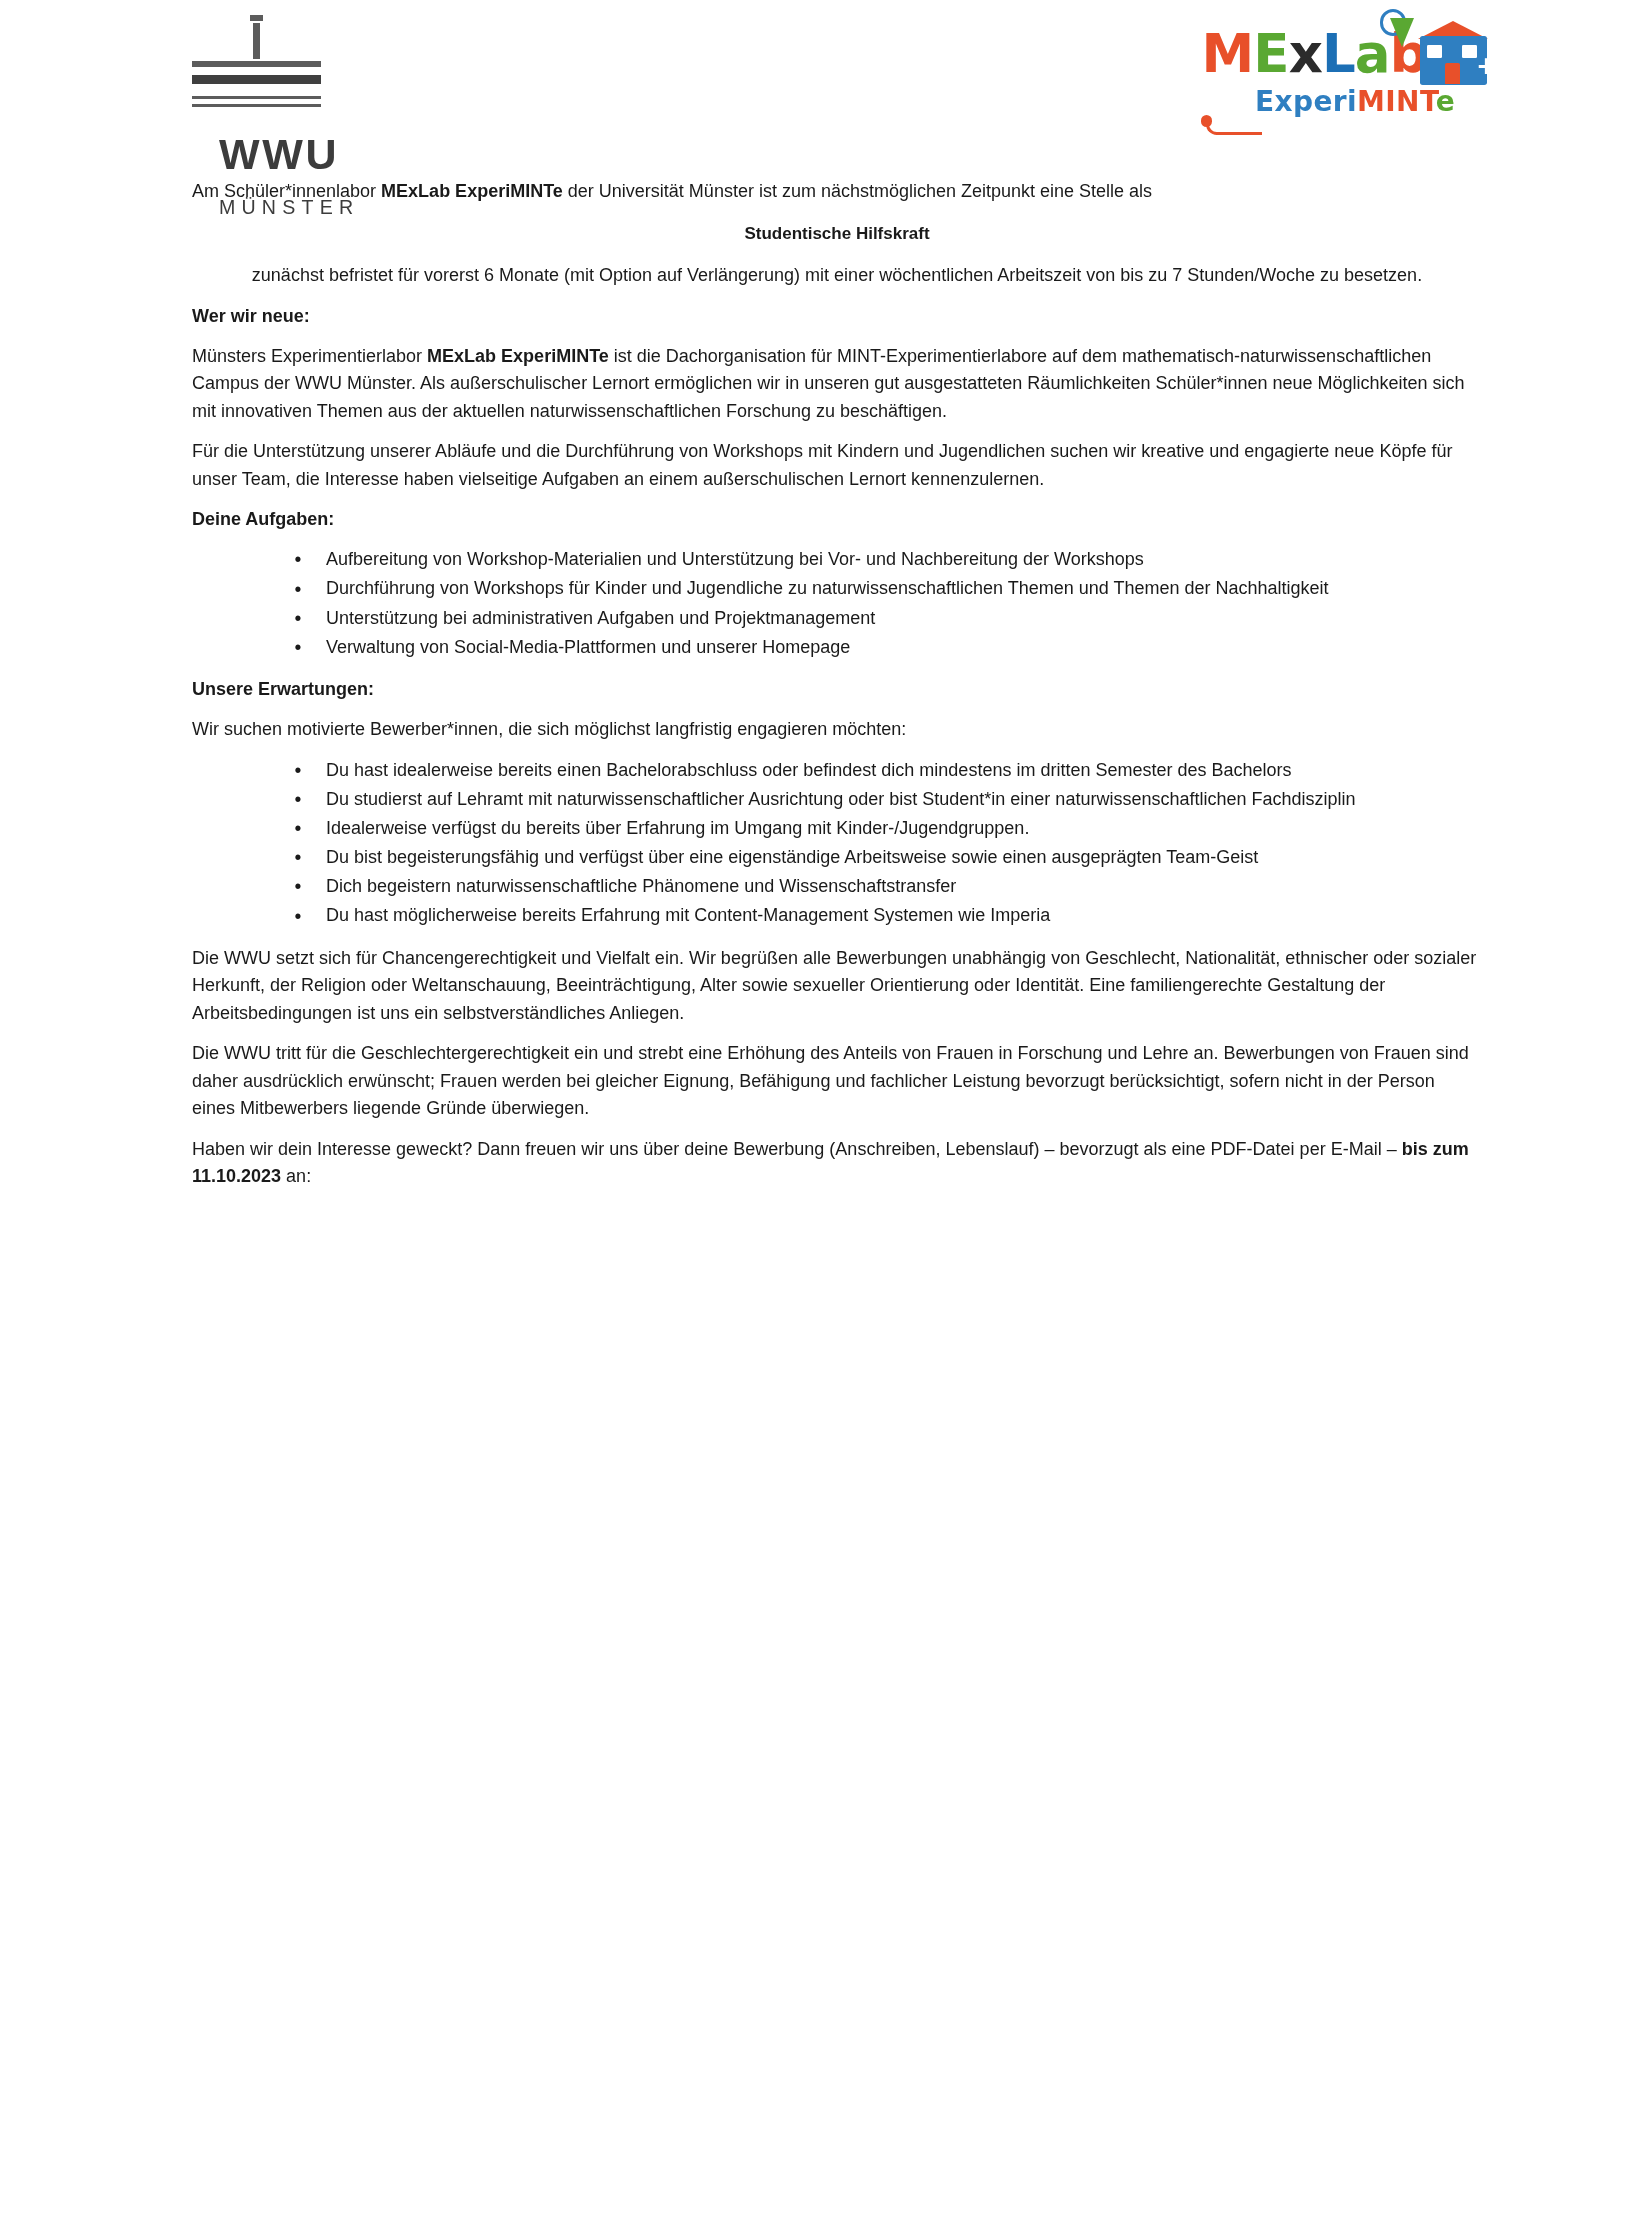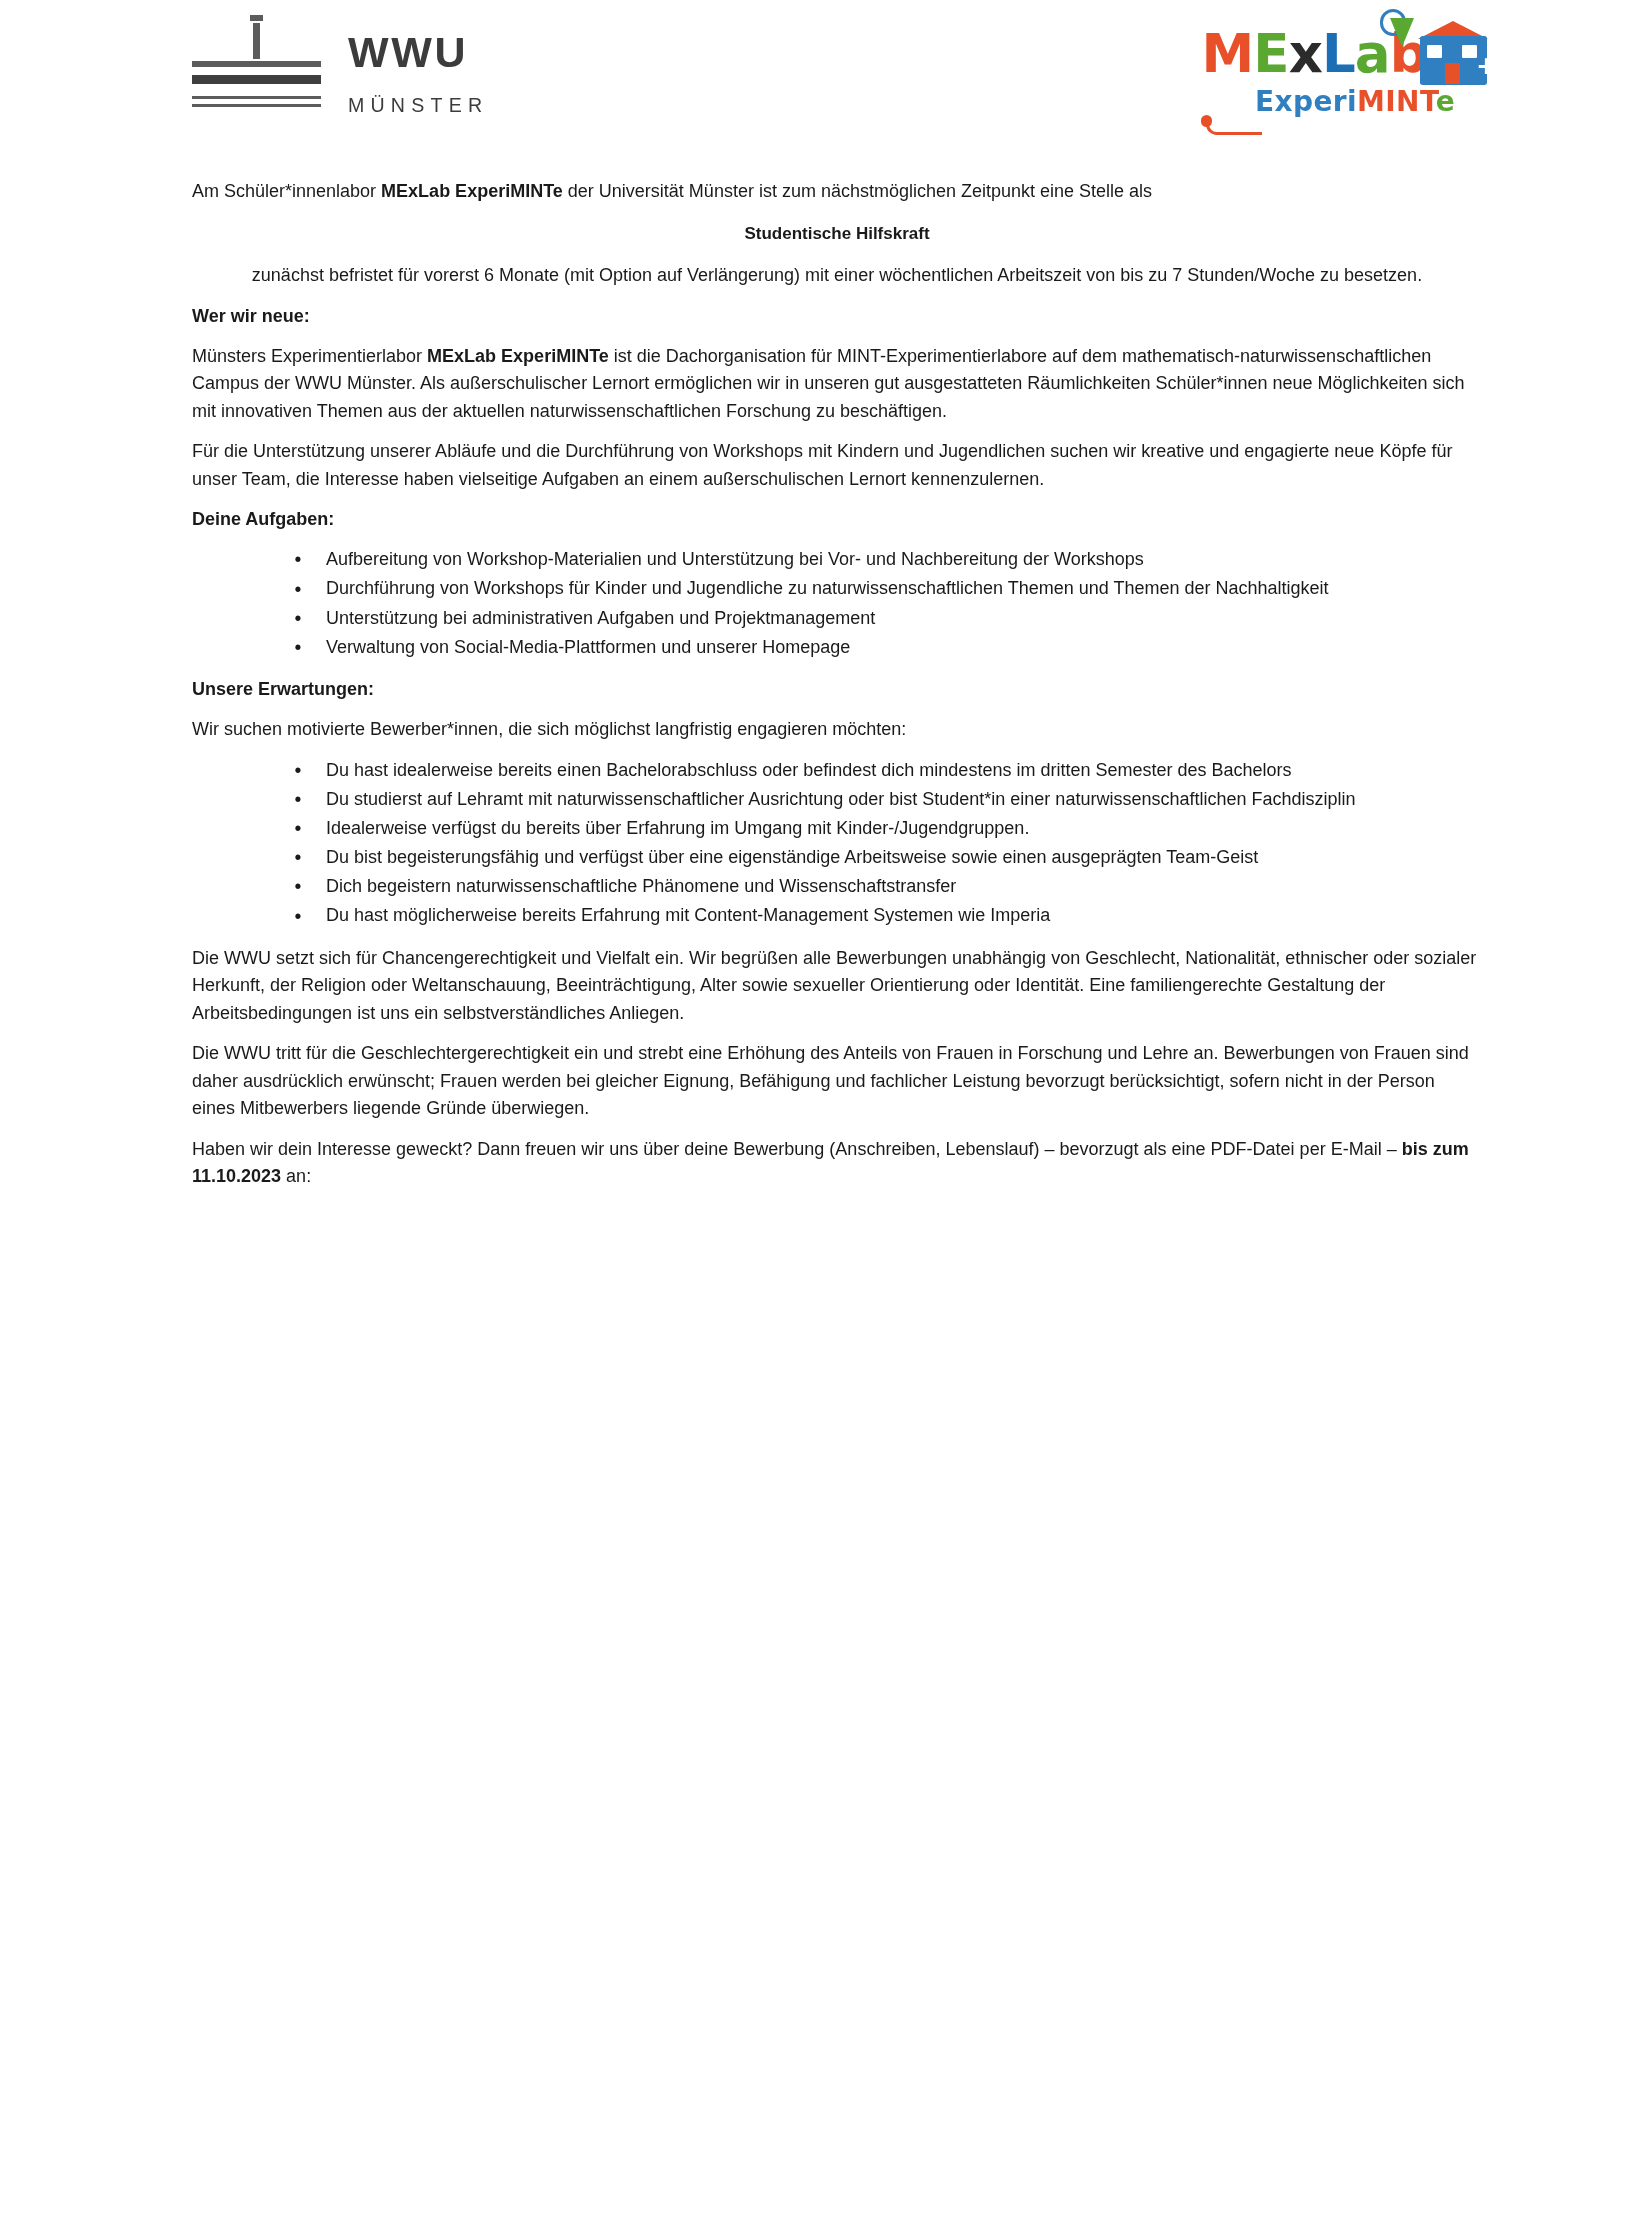--- a/index.html
+++ b/index.html
@@ -26,21 +26,21 @@
     position: relative;
     height: 178px;
   }
 
   
   .wwu-logo {
     position: absolute;
     left: 192px;
     top: 13.4px;
     display: flex;
-    align-items: center;
+    flex-direction: column;
   }
   .wwu-mark {
     position: relative;
     width: 129px;
     height: 120px;
   }
   .wwu-mark .bar {
     position: absolute;
     background: #5c5c5c;
     left: 0;

